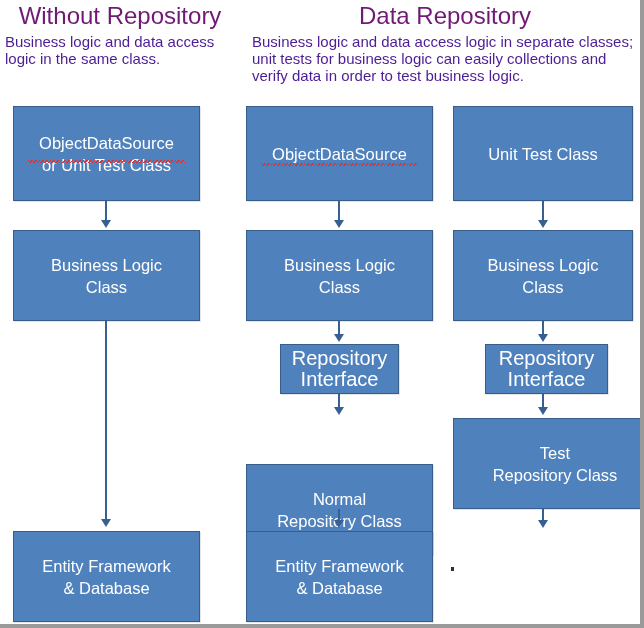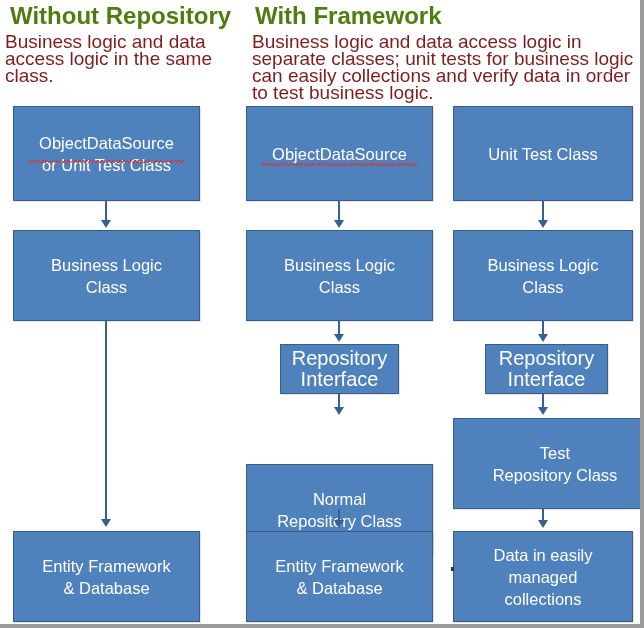--- a/index.html
+++ b/index.html
@@ -14,31 +14,32 @@
     background: #ffffff;
     overflow: hidden;
     font-family: "Liberation Sans", sans-serif;
     border-right: 4px solid #9a9a9a;
     border-bottom: 4px solid #9a9a9a;
     box-sizing: border-box;
   }
   
   .col-title {
     position: absolute;
-    font-weight: 700;
-    color: #4d7c0f;
+    font-weight: 400;
+    color: #701a75;
+    text-align: center;
     font-size: 24px;
     line-height: 28px;
     letter-spacing: 0px;
     white-space: nowrap;
   }
   .col-sub {
     position: absolute;
-    color: #7f1d1d;
-    font-size: 19px;
+    color: #4c1d95;
+    font-size: 15px;
     line-height: 17px;
     font-weight: 500;
   }
   
   .node {
     position: absolute;
     background: #4F81BD;
     border: 1px solid #385D8A;
     box-sizing: border-box;
     color: #ffffff;
@@ -91,21 +92,21 @@
   }
 </style>
 </head>
 <body>
 
 <div id="page">
 
   <div class="col-title" style="left:10px; top:2px; width:220px;">Without Repository</div>
   <div class="col-sub" style="left:5px; top:33px; width:235px;">Business logic and data access logic in the same class.</div>
 
-  <div class="col-title" style="left:255px; top:2px; width:380px;">With Framework</div>
+  <div class="col-title" style="left:255px; top:2px; width:380px;">Data Repository</div>
   <div class="col-sub" style="left:252px; top:33px; width:384px;">Business logic and data access logic in separate classes; unit tests for business logic can easily collections and verify data in order to test business logic.</div>
 
   <div class="node" style="left:13px; top:106px; width:187px; height:95px;">
     <span class="label">ObjectDataSource
 or Unit Test Class</span>
   </div>
   <div class="squiggle" style="left:28px; top:160px; width:157px;"></div>
 
   <div class="arrow-line" style="left:105px; top:201px; height:22px;"></div>
   <div class="arrow-head" style="left:101px; top:220px;"></div>
@@ -184,21 +185,16 @@
   <div class="arrow-head" style="left:538px; top:407px;"></div>
 
   <div class="node" style="left:453px; top:418px; width:204px; height:91px;">
     <span class="label">Test
 Repository Class</span>
   </div>
 
   <div class="arrow-line" style="left:542px; top:509px; height:14px;"></div>
   <div class="arrow-head" style="left:538px; top:520px;"></div>
 
-  <div class="node" style="left:453px; top:531px; width:180px; height:91px;">
-    <span class="label">Data in easily
-managed
-collections</span>
-  </div>
 
   <div class="artifact-dot" style="left:451px; top:567px;"></div>
 
 </div>
 
 </body></html>

